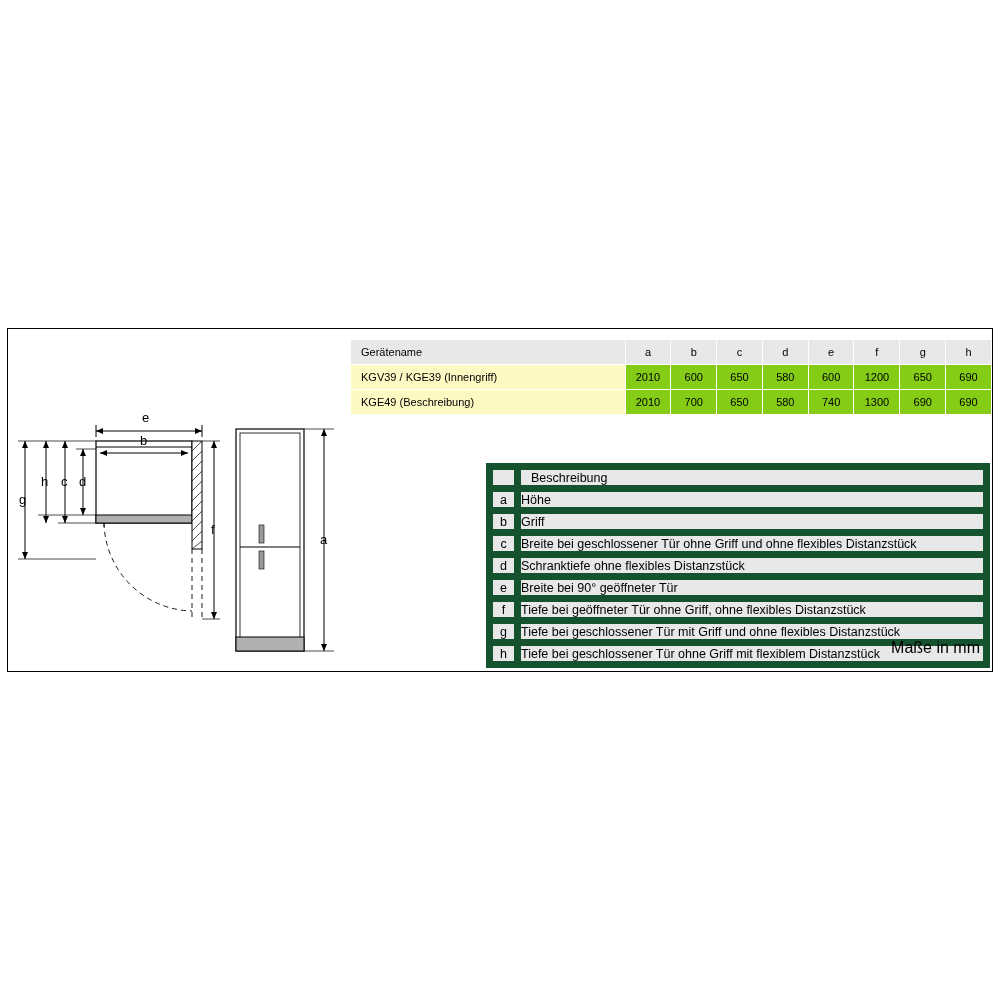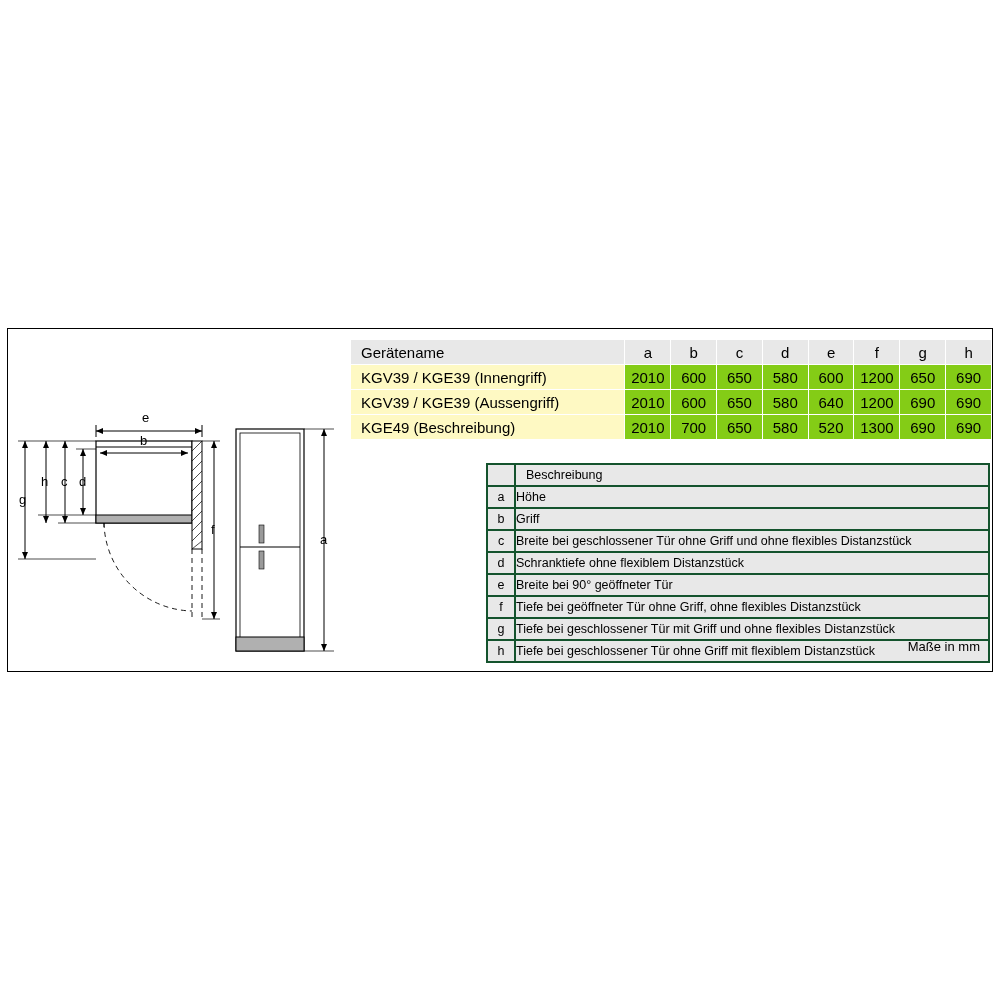--- a/index.html
+++ b/index.html
@@ -49,21 +49,21 @@
     font-family: "Liberation Sans", sans-serif;
     color: #000000;
   }
 
   
   #dimtable {
     position: absolute;
     left: 342px;
     top: 10px;
     border-collapse: collapse;
-    font-size: 15px;
+    font-size: 11px;
     font-family: "Liberation Sans", sans-serif;
   }
   #dimtable th, #dimtable td {
     border: 1px solid #ffffff;
     padding: 0;
     height: 25px;
     box-sizing: border-box;
     font-weight: normal;
     text-align: center;
     background: #e8e8e8;
@@ -91,21 +91,21 @@
     position: absolute;
     left: 478px;
     top: 134px;
     width: 504px;
     border-collapse: collapse;
     font-size: 12.5px;
     font-family: "Liberation Sans", sans-serif;
     background: #e8e8e8;
   }
   #legend td {
-    border: 2px solid #14532d;
+    border: 7px solid #14532d;
     padding: 0;
     height: 22px;
     box-sizing: border-box;
     background: #e8e8e8;
     vertical-align: middle;
   }
   #legend td.key {
     width: 28px;
     text-align: center;
     font-weight: normal;
@@ -117,21 +117,21 @@
     padding-left: 10px;
   }
   #legend tr.head td.key {
     background: #e8e8e8;
   }
 
   #unitnote {
     position: absolute;
     right: 12px;
     top: 310px;
-    font-size: 13px;
+    font-size: 16px;
     font-family: "Liberation Sans", sans-serif;
   }
 </style>
 </head>
 <body>
 
 <div id="page">
   <div id="frame">
 
     <div id="drawing">
@@ -253,37 +253,26 @@
           <td class="v">2010</td>
           <td class="v">600</td>
           <td class="v">650</td>
           <td class="v">580</td>
           <td class="v">600</td>
           <td class="v">1200</td>
           <td class="v">650</td>
           <td class="v">690</td>
         </tr>
         <tr>
-          <td class="name-col">KGV39 / KGE39 (Aussengriff)</td>
-          <td class="v">2010</td>
-          <td class="v">600</td>
-          <td class="v">650</td>
-          <td class="v">580</td>
-          <td class="v">640</td>
-          <td class="v">1200</td>
-          <td class="v">690</td>
-          <td class="v">690</td>
-        </tr>
-        <tr>
           <td class="name-col">KGE49 (Beschreibung)</td>
           <td class="v">2010</td>
           <td class="v">700</td>
           <td class="v">650</td>
           <td class="v">580</td>
-          <td class="v">520</td>
+          <td class="v">740</td>
           <td class="v">1300</td>
           <td class="v">690</td>
           <td class="v">690</td>
         </tr>
       </tbody>
     </table>
 
     <table id="legend">
       <tbody>
         <tr class="head">
@@ -297,21 +286,21 @@
         <tr>
           <td class="key">b</td>
           <td class="desc">Griff</td>
         </tr>
         <tr>
           <td class="key">c</td>
           <td class="desc">Breite bei geschlossener Tür ohne Griff und ohne flexibles Distanzstück</td>
         </tr>
         <tr>
           <td class="key">d</td>
-          <td class="desc">Schranktiefe ohne flexiblem Distanzstück</td>
+          <td class="desc">Schranktiefe ohne flexibles Distanzstück</td>
         </tr>
         <tr>
           <td class="key">e</td>
           <td class="desc">Breite bei 90° geöffneter Tür</td>
         </tr>
         <tr>
           <td class="key">f</td>
           <td class="desc">Tiefe bei geöffneter Tür ohne Griff, ohne flexibles Distanzstück</td>
         </tr>
         <tr>

